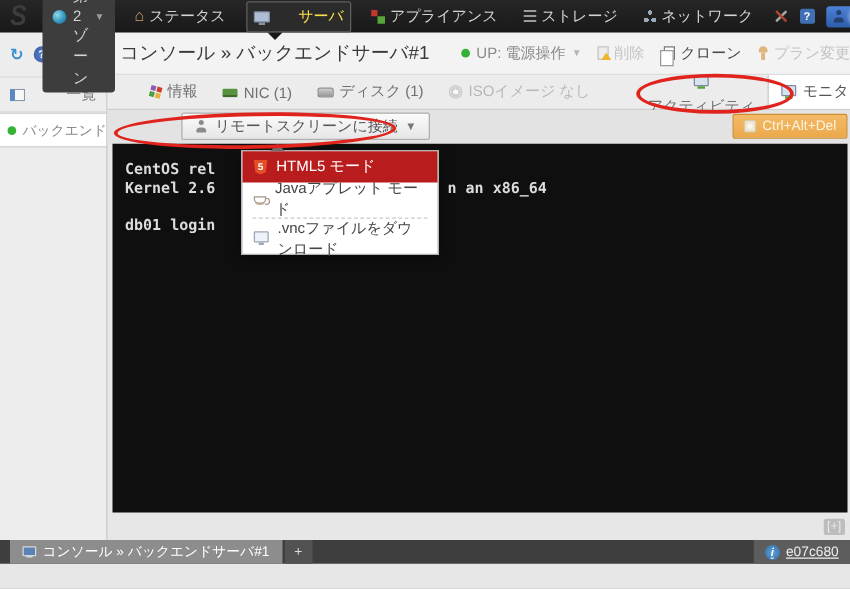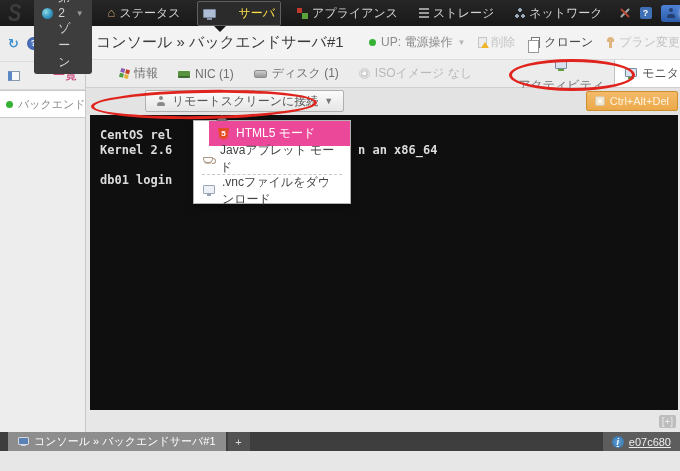--- a/index.html
+++ b/index.html
@@ -22,21 +22,21 @@
                background:linear-gradient(#4d82d6,#2d5dab); padding:0 5px; }
   .blur-name { flex:1; height:9px; border-radius:2px; background:rgba(235,240,255,.8); filter:blur(2px); }
   .nav-notch { position:absolute; left:214px; top:26px; width:0; height:0; z-index:5;
                border-left:6px solid transparent; border-right:6px solid transparent; border-top:6px solid #191919; }
 
   
   .mainrow { display:flex; height:406px; }
   .sidebar { width:86px; background:#ededed; border-right:1px solid #c8c8c8; }
   .side-icons { height:36px; display:flex; align-items:center; gap:8px; padding:0 8px; border-bottom:1px solid #dcdcdc; }
   .side-listheader { height:28px; display:flex; align-items:center; justify-content:space-between;
-                     padding:0 8px; color:#be185d; border-bottom:1px solid #d8d8d8; }
+                     padding:0 8px; color:#737373; border-bottom:1px solid #d8d8d8; }
   .side-selected { height:28px; display:flex; align-items:center; gap:5px; padding:0 6px; background:#fff;
                    border:1px solid #c9c9c9; border-left:none; margin-right:-1px; color:#8a8a8a;
                    white-space:nowrap; overflow:hidden; cursor:pointer; font-size:11px; }
   .main { flex:1; display:flex; flex-direction:column; }
 
   
   .hdr { height:36px; background:#f3f3f3; border-bottom:1px solid #dcdcdc; display:flex; align-items:center;
          padding:0 10px; gap:14px; }
   .hdr-title { font-size:15px; color:#3a3a3a; white-space:nowrap; }
   .hdr-right { margin-left:auto; display:flex; align-items:center; gap:13px; white-space:nowrap; }
@@ -79,21 +79,21 @@
              color:#ddd; margin-left:2px; cursor:pointer; }
   .sb-build { margin-left:auto; display:flex; align-items:center; gap:5px; background:#5d5d5d; color:#eee;
               padding:0 9px; cursor:default;text-decoration:underline; }
 
   
   .dropdown { position:absolute; left:193px; top:120px; width:158px; background:#fff; border:1px solid #b2b2b2;
               box-shadow:0 3px 8px rgba(0,0,0,.35); z-index:10; }
   .dd-notch { position:absolute; top:-6px; left:22px; width:0; height:0;
               border-left:6px solid transparent; border-right:6px solid transparent; border-bottom:6px solid #6f6f6f; }
   .dd-item { display:flex; align-items:center; gap:7px; height:25px; padding:0 9px; color:#444; cursor:pointer; }
-  .dd-item.hl { background:#ec4899; color:#fff;margin-left:15px; }
+  .dd-item.hl { background:#b91c1c; color:#fff; }
   .dd-sep { border-top:1px dashed #c9c9c9; margin:3px 8px; }
 
   
   .ellipse { position:absolute; border:3px solid #e0231c; border-radius:50%; z-index:20; pointer-events:none; }
   .e-monitor { left:509px; top:59px; width:126px; height:32px; }
   .e-connect { left:91px; top:90px; width:226px; height:29px; transform:rotate(-1deg); }
 
   
   .ico { display:inline-block; flex:none; }
   .ico-globe { width:11px; height:11px; border-radius:50%;

